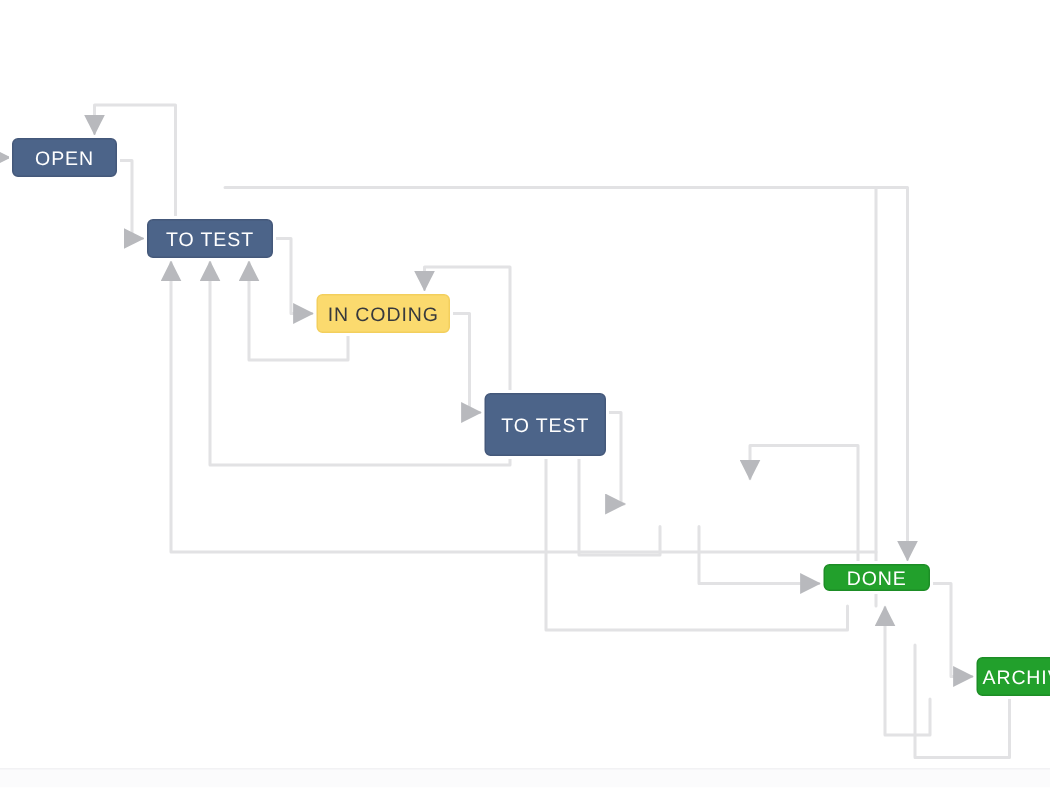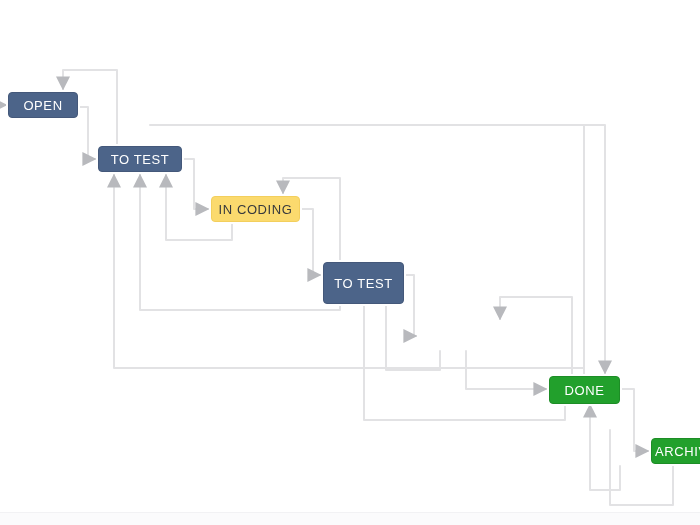--- a/index.html
+++ b/index.html
@@ -112,21 +112,21 @@
 
   <div class="node yellow" style="left:211px;top:196px; width:89px;  height:26px;align-items:center;">
     <span>IN CODING</span>
   </div>
 
   <div class="node blue" style="left:323px;top:262px; width:81px;  height:42px;">
     <span>TO TEST</span>
   </div>
 
 
-  <div class="node green" style="left:549px;top:376px; width:71px;  height:28px;">
+  <div class="node green" style="left:549px;top:376px; width:71px;  height:18px;">
     <span>DONE</span>
   </div>
 
   <div class="node green" style="left:651px;top:438px; width:80px;  height:26px;">
     <span>ARCHIVED</span>
   </div>
 
   <div class="bottom-strip"></div>
 </div>
 

